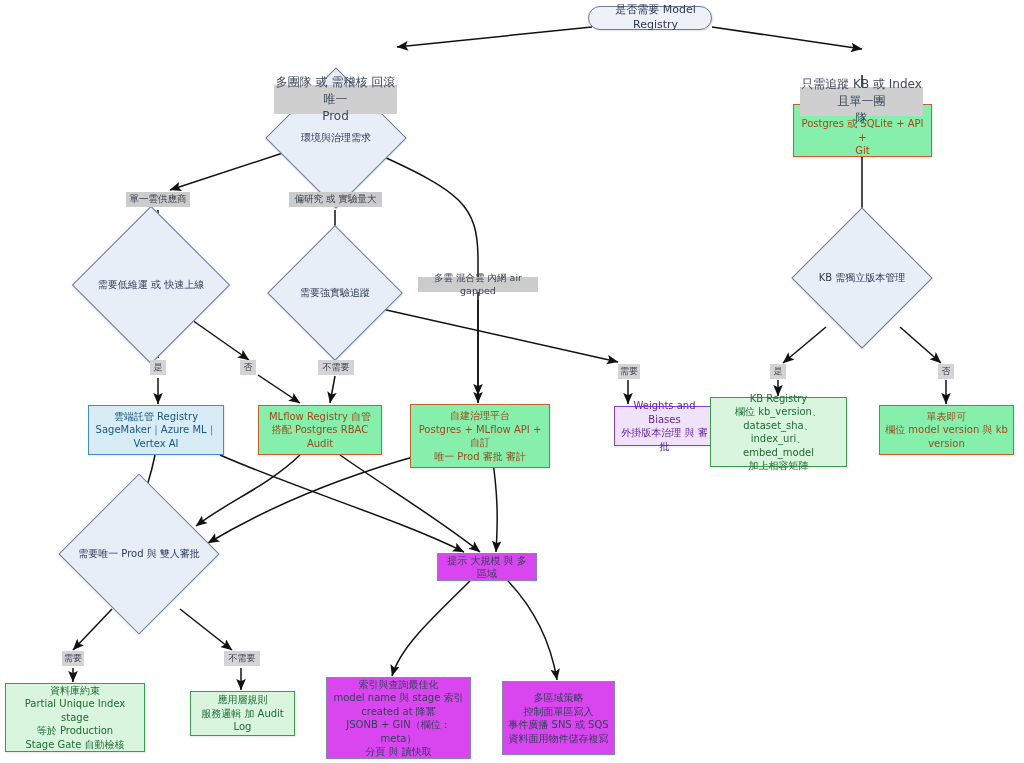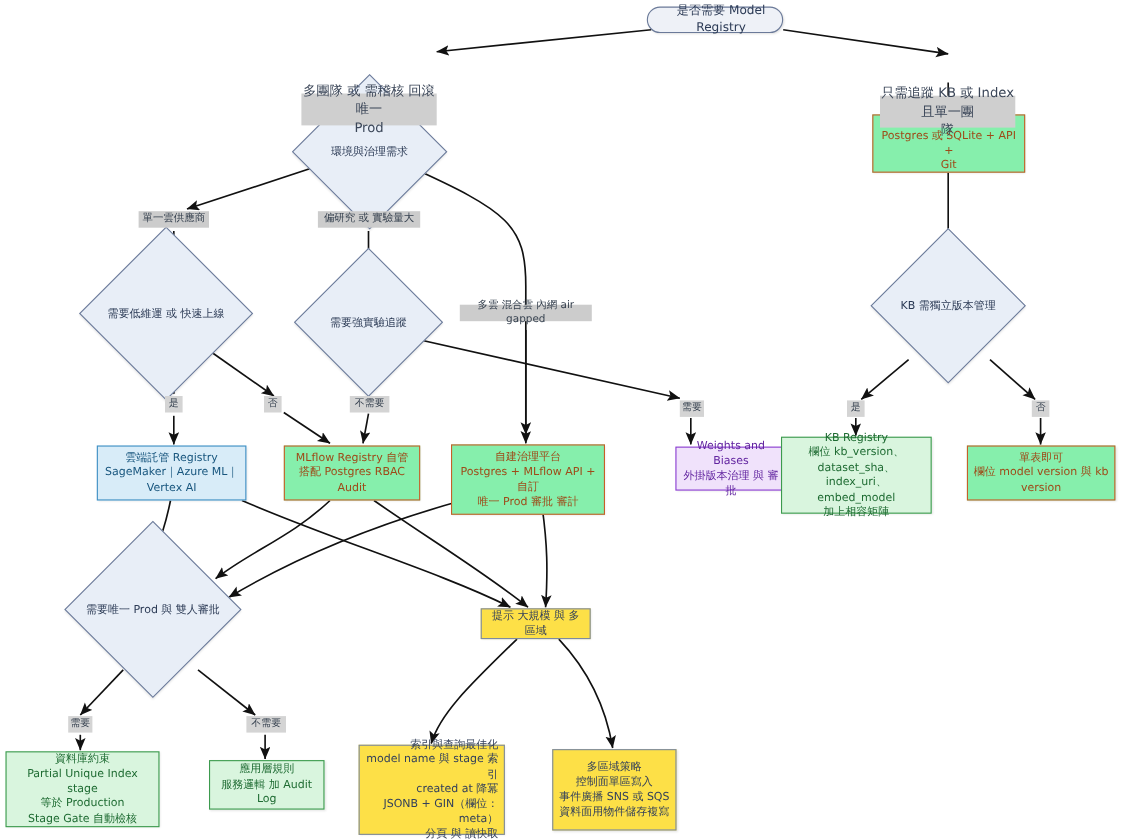--- a/index.html
+++ b/index.html
@@ -55,21 +55,21 @@
 
   
   .box{
     box-shadow:1px 1px 2px rgba(0,0,0,.10);
     font-size:10px;padding:4px 5px;
   }
   .box.blue   {background:#d8ecf8;border:1.4px solid #3f8fc4;color:#18567e;}
   .box.orange {background:#86efac;border:1.4px solid #c75f28;color:#9e4a18;}
   .box.purple {background:#f0e2fb;border:1.4px solid #8a3fd1;color:#6225a0;}
   .box.green  {background:#d9f5de;border:1.4px solid #3c9a4e;color:#1e6b32;}
-  .box.slate  {background:#fde047;border:1.4px solid #7d8aa0;color:#33405a;}
+  .box.slate  {background:#d946ef;border:1.4px solid #7d8aa0;color:#33405a;}
 
   
   .bar{
     position:absolute;background:#cfcfcf;color:#3b4658;font-size:12px;
     display:flex;align-items:center;justify-content:center;text-align:center;
     white-space:pre-line;line-height:1.4;z-index:3;box-sizing:border-box;margin-top:41px;
   }
 </style>
 </head>
 <body>
@@ -234,21 +234,21 @@
   <div class="chip small" style="left:224px;top:651px;width:36px;height:15px;">不需要</div>
 
   <div class="node box green" style="left:5px;top:683px;width:140px;height:69px;">資料庫約束
 Partial Unique Index stage
 等於 Production
 Stage Gate 自動檢核</div>
 
   <div class="node box green" style="left:190px;top:691px;width:105px;height:45px;">應用層規則
 服務邏輯 加 Audit Log</div>
 
-  <div class="node box slate" style="left:326px;top:677px;width:133px;height:82px;text-align:right;">索引與查詢最佳化
+  <div class="node box slate" style="left:326px;top:677px;width:145px;height:82px;">索引與查詢最佳化
 model name 與 stage 索引
 created at 降冪
 JSONB + GIN（欄位：meta）
 分頁 與 讀快取</div>
 
   <div class="node box slate" style="left:502px;top:681px;width:113px;height:74px;">多區域策略
 控制面單區寫入
 事件廣播 SNS 或 SQS
 資料面用物件儲存複寫</div>
 

